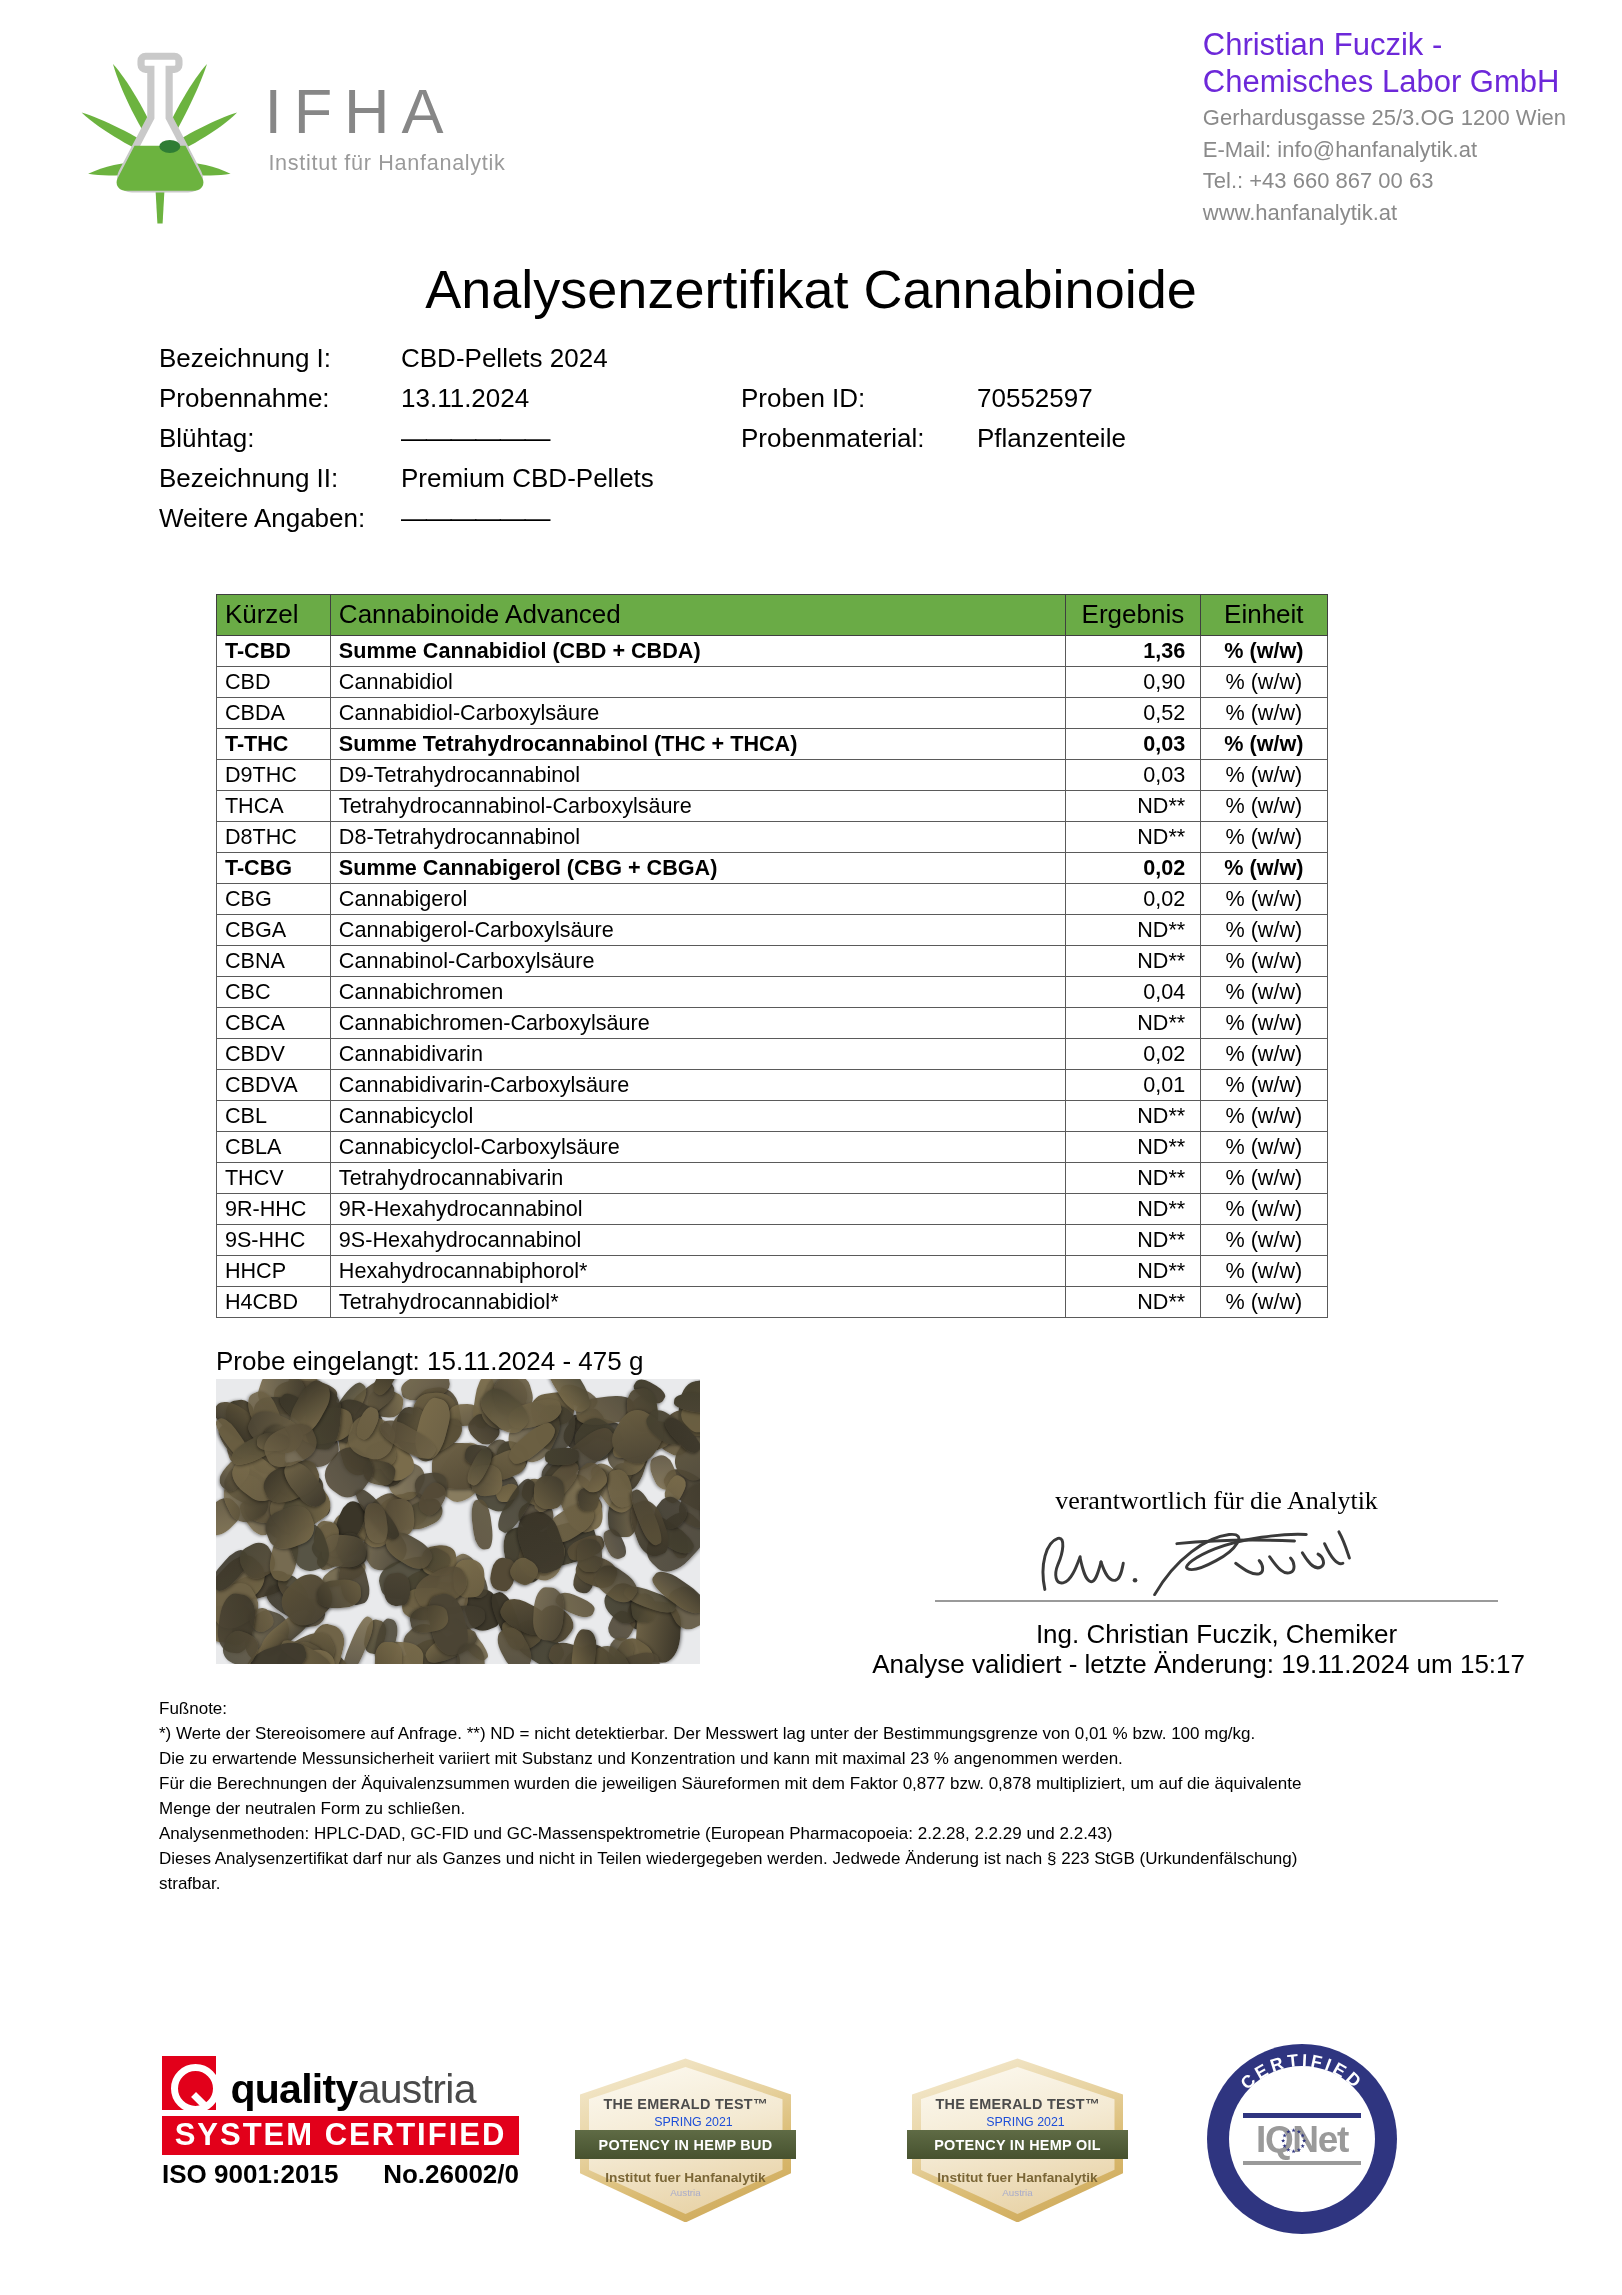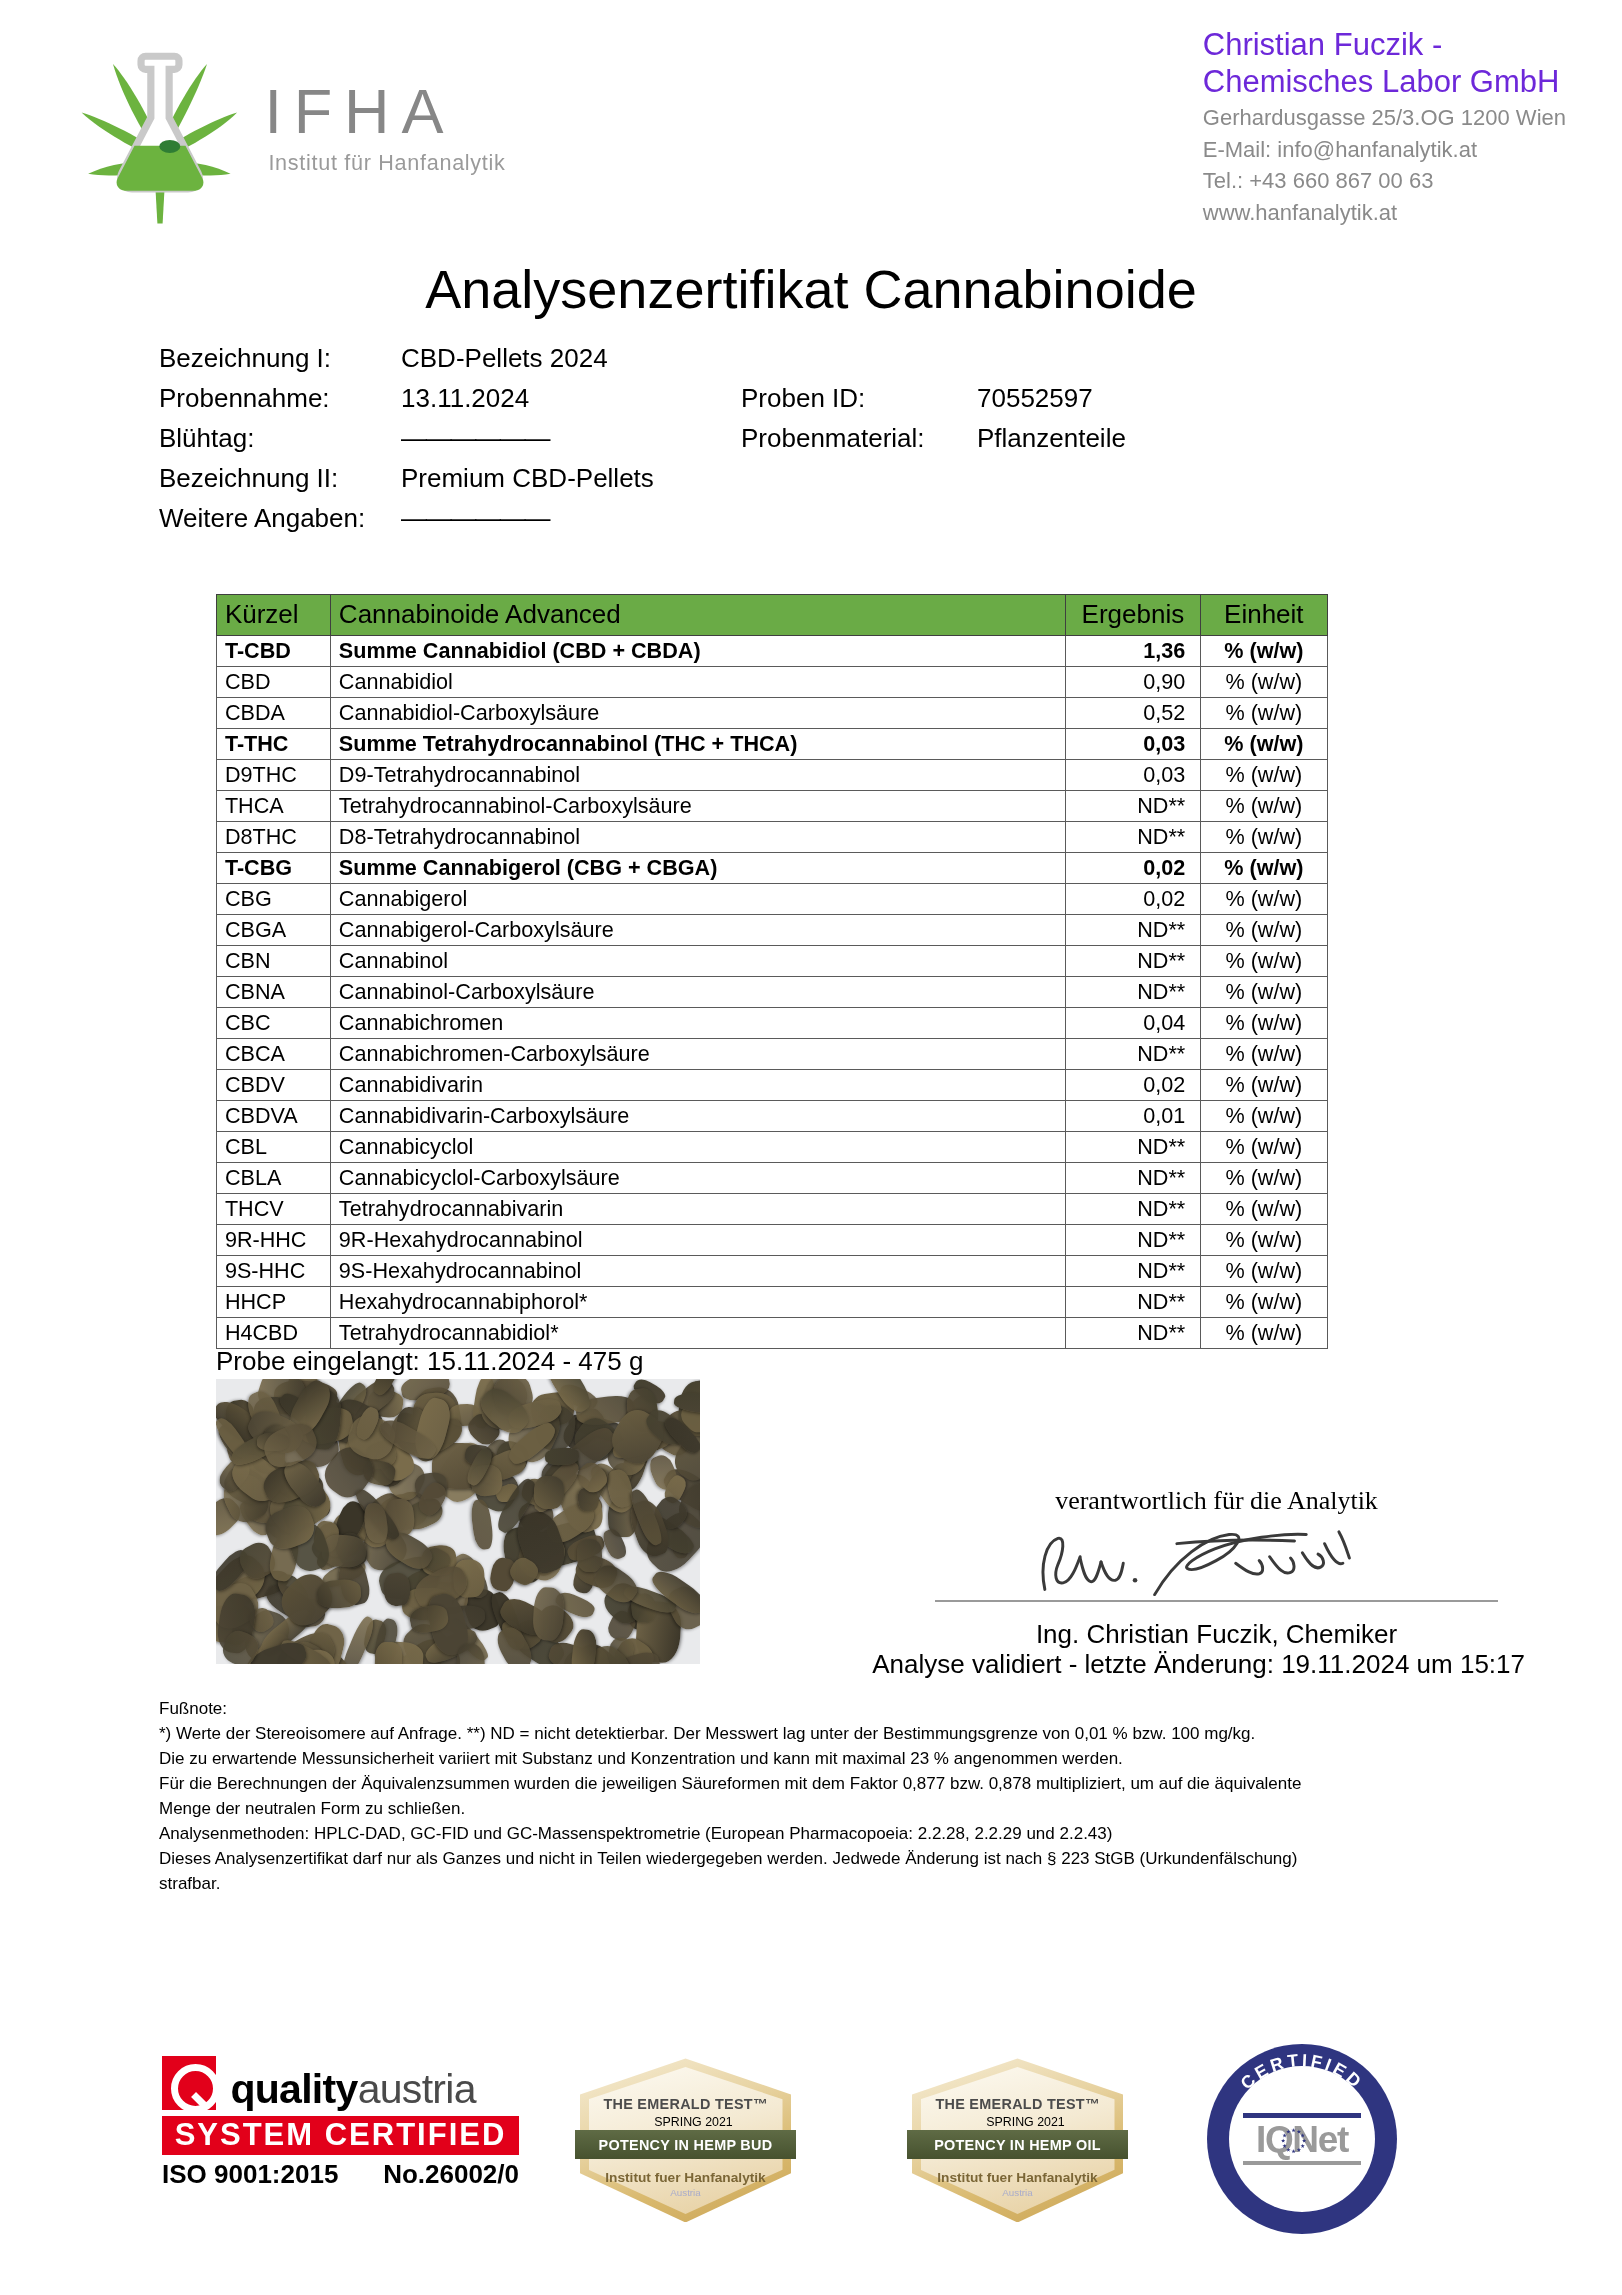--- a/index.html
+++ b/index.html
@@ -244,21 +244,21 @@
   .em-t1 {
     position: absolute; top: 39px; left: 0; right: 0;
     text-align: center;
     font-size: 14.4px; font-weight: bold;
     color: #4c4c4c; letter-spacing: 0.3px;
     line-height: 1;
   }
   .em-t2 {
     position: absolute; top: 58px; left: 16px; right: 0;
     text-align: center;
-    font-size: 12.4px; color: #000000;
+    font-size: 12.4px; color: #1d4ed8;
     line-height: 1;
   }
   .em-ribbon {
     position: absolute; top: 72px; left: -5.2px; right: -5.2px;
     height: 29px;
     background: linear-gradient(180deg,#5f6b45 0%,#47522f 100%);
     display: flex; align-items: center; justify-content: center;
   }
   .em-ribbon span {
     color: #fff; font-weight: bold; font-size: 14.4px;
@@ -434,26 +434,20 @@
       </tr>
       <tr>
         <td class="c-abbr">CBG</td>
         <td class="c-name">Cannabigerol</td>
         <td class="c-res">0,02</td>
         <td class="c-unit">% (w/w)</td>
       </tr>
       <tr>
         <td class="c-abbr">CBGA</td>
         <td class="c-name">Cannabigerol-Carboxylsäure</td>
-        <td class="c-res">ND**</td>
-        <td class="c-unit">% (w/w)</td>
-      </tr>
-      <tr>
-        <td class="c-abbr">CBN</td>
-        <td class="c-name">Cannabinol</td>
         <td class="c-res">ND**</td>
         <td class="c-unit">% (w/w)</td>
       </tr>
       <tr>
         <td class="c-abbr">CBNA</td>
         <td class="c-name">Cannabinol-Carboxylsäure</td>
         <td class="c-res">ND**</td>
         <td class="c-unit">% (w/w)</td>
       </tr>
       <tr>

